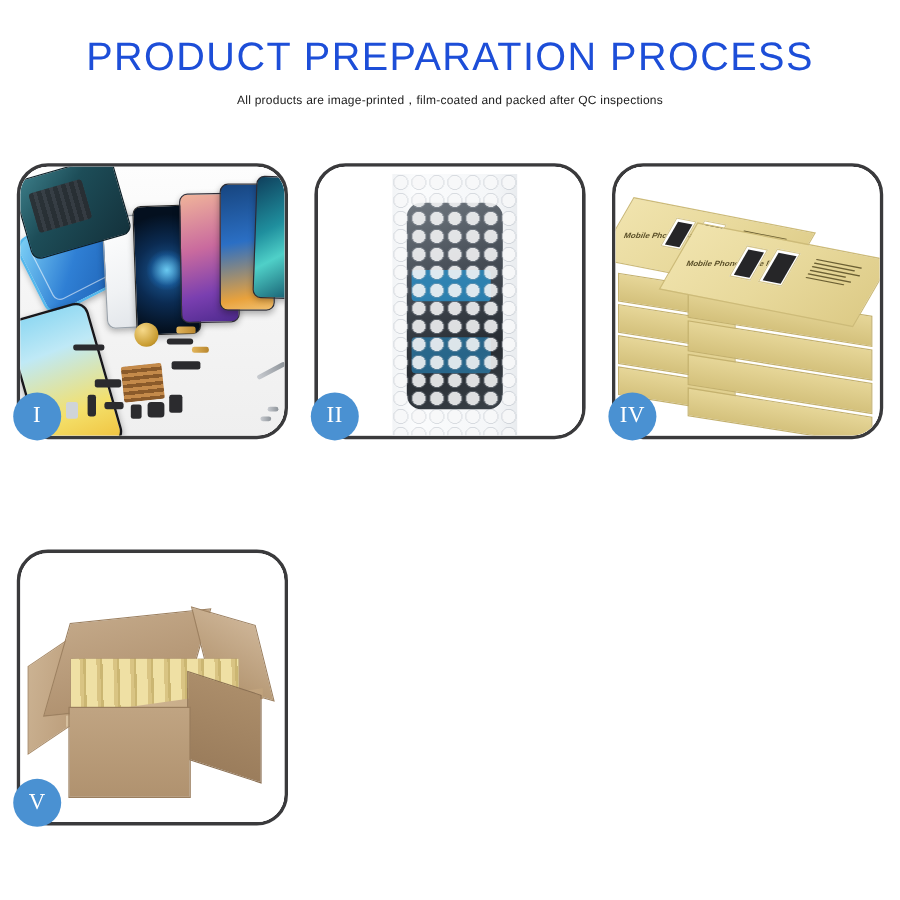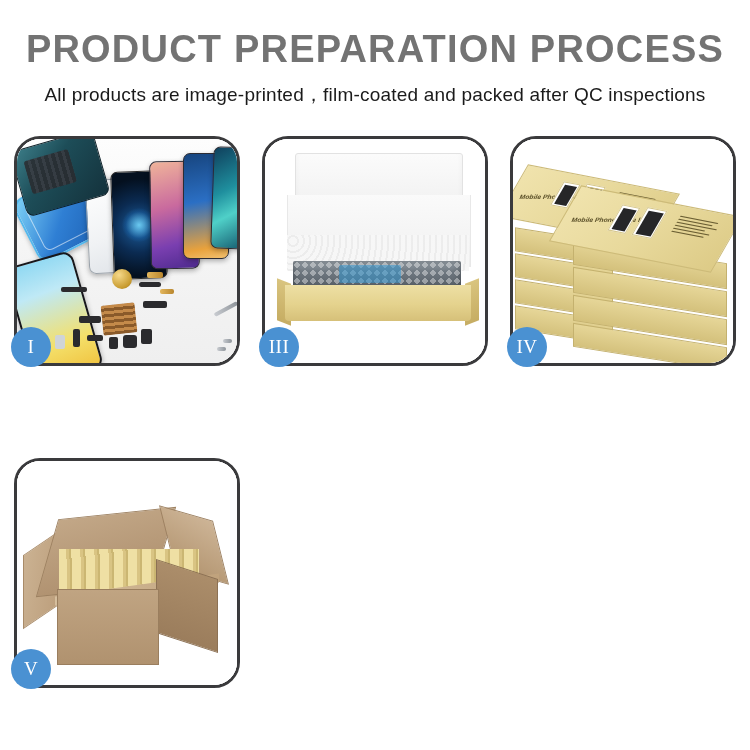--- a/index.html
+++ b/index.html
@@ -6,26 +6,26 @@
   body{
     width:750px;height:750px;background:#ffffff;
     font-family:"Liberation Sans", sans-serif;
     overflow:hidden;position:relative;
   }
   .page{width:750px;height:750px;position:relative;}
 
   
   .header{padding-top:30px;text-align:center;}
   .title{
-    font-size:38px;font-weight:700;color:#737373;
+    font-size:33px;font-weight:400;color:#1d4ed8;
     letter-spacing:1.2px;line-height:1;
     font-family:"Liberation Sans", sans-serif;
   }
   .subtitle{
-    margin-top:14px;font-size:19px;color:#1a1a1a;
+    margin-top:14px;font-size:10px;color:#1a1a1a;
     letter-spacing:.2px;font-weight:400;
   }
 
   
   .grid{
     position:absolute;left:14px;top:136px;
     width:722px;
     display:grid;
     grid-template-columns:226px 226px 226px;
     grid-template-rows:230px 230px;
@@ -331,37 +331,33 @@
           <div class="part g" style="left:143px;top:150px;width:14px;height:5px;"></div>
           <div class="part s" style="left:196px;top:168px;width:26px;height:4px;transform:rotate(-28deg);"></div>
           <div class="part s" style="left:206px;top:200px;width:9px;height:4px;"></div>
           <div class="part s" style="left:200px;top:208px;width:9px;height:4px;"></div>
           <div class="part" style="left:38px;top:196px;width:10px;height:14px;background:#cfd4d8;"></div>
         </div>
       </div>
       <div class="badge">I</div>
     </div>
 
-
     <div class="panel">
       <div class="panel-inner">
-        <div class="p3">
-          <div class="bx3-lidback"></div>
-          <div class="bx3-inner"></div>
-          <div class="bx3-foam"></div>
-          <div class="bx3-content">
-            <div class="bx3-bub"></div>
+        <div class="p2">
+          <div class="bw-sheet">
+            <div class="bw-phone"></div>
+            <div class="bw-bubbles2"></div>
+            <div class="bw-bubbles"></div>
           </div>
-          <div class="bx3-baseL"></div>
-          <div class="bx3-baseR"></div>
-          <div class="bx3-base"></div>
         </div>
       </div>
-      <div class="badge">III</div>
+      <div class="badge">II</div>
     </div>
+
 
     <div class="panel">
       <div class="panel-inner">
         <div class="p4">
 
           <div class="bxy-side" style="left:2px;top:96px;width:96px;height:22px;transform:skewY(9deg);"></div>
           <div class="bxy-side" style="left:2px;top:122px;width:96px;height:22px;transform:skewY(9deg);"></div>
           <div class="bxy-side" style="left:2px;top:148px;width:96px;height:22px;transform:skewY(9deg);"></div>
           <div class="bxy-side" style="left:2px;top:174px;width:96px;height:22px;transform:skewY(9deg);"></div>
 

